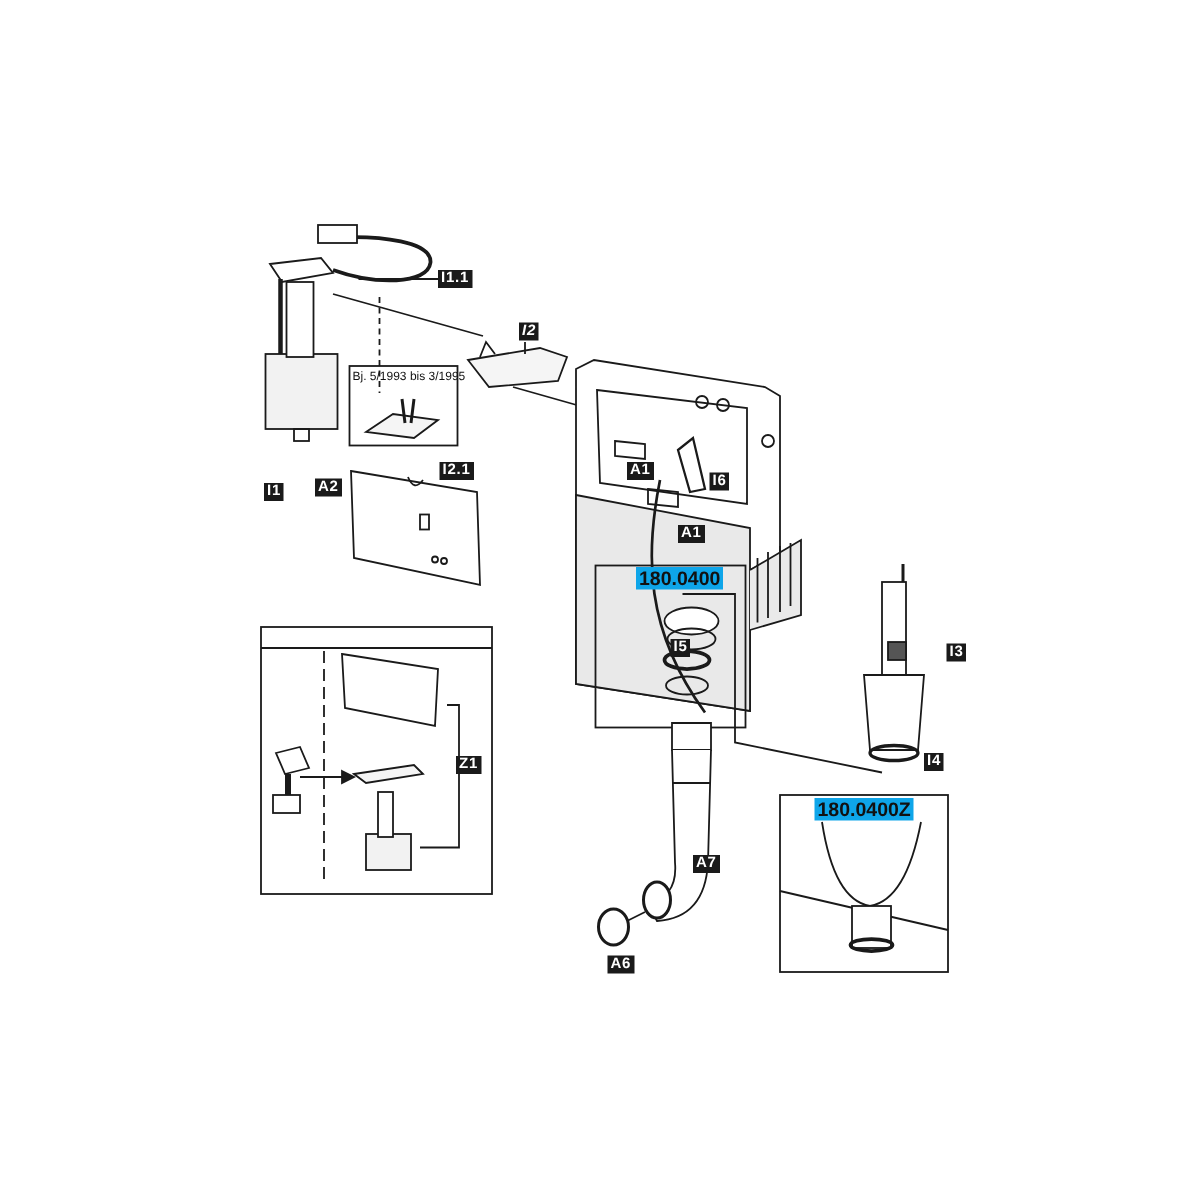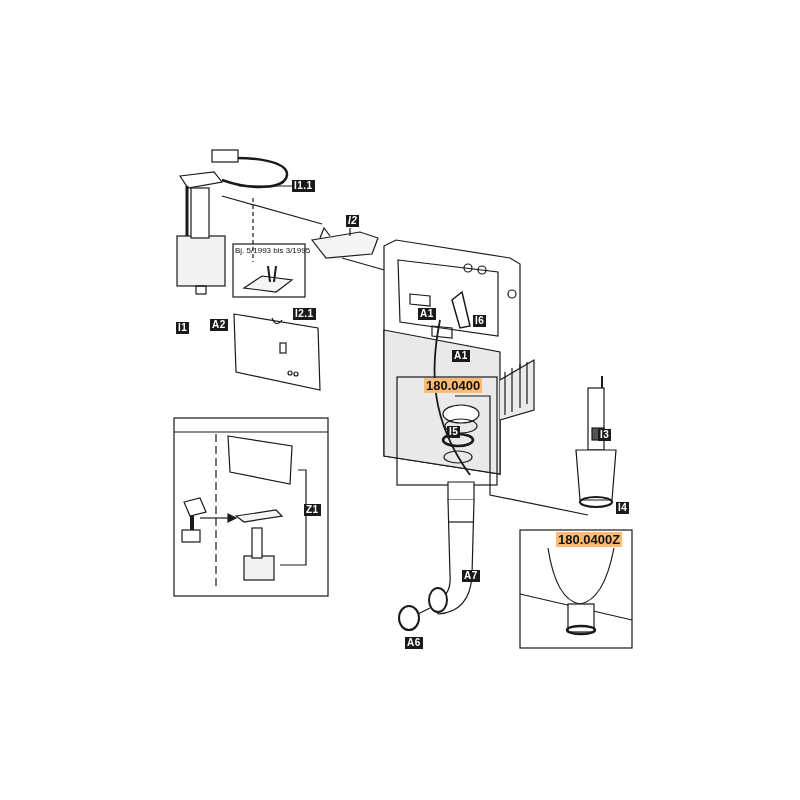--- a/index.html
+++ b/index.html
@@ -3,21 +3,21 @@
 <meta charset="utf-8">
 <style>
   html, body { margin:0; padding:0; background:#ffffff; }
   body { width:800px; height:800px; position:relative; overflow:hidden;
          font-family: "Liberation Sans", sans-serif; }
   #stage { position:absolute; left:0; top:0; width:762px; height:800px; }
   .tag { position:absolute; background:#1a1a1a; color:#fff; font-weight:bold;
          font-size:10px; line-height:12px; padding:0 2px; height:12px;
          font-family: "Liberation Sans", sans-serif; letter-spacing:0.5px; }
   .code { position:absolute; font-weight:bold; font-size:13px; color:#111;
-          font-family: "Liberation Sans", sans-serif; background:#fdba74; padding:0 2px; }
+          font-family: "Liberation Sans", sans-serif; background:#0ea5e9; padding:0 2px; }
   .note { position:absolute; font-size:8px; color:#111;
           font-family: "Liberation Sans", sans-serif; }
   svg { position:absolute; left:0; top:0; }
 </style>
 </head>
 <body>
 
 <div id="stage">
 <svg width="800" height="800" viewBox="0 0 800 800">
   <g fill="none" stroke="#1a1a1a" stroke-width="1.2">
@@ -128,23 +128,23 @@
 
 <span class="tag" style="left:292px;top:180px;">I1.1</span>
 <span class="tag" style="left:346px;top:215px;font-style:italic;">I2</span>
 <span class="tag" style="left:293px;top:263px;margin-top:45px;">I2.1</span>
 <span class="tag" style="left:176px;top:286px;margin-top:36px;">I1</span>
 <span class="tag" style="left:473px;top:296px;margin-top:19px;">I6</span>
 <span class="tag" style="left:418px;top:308px;">A1</span>
 <span class="tag" style="left:452px;top:350px;">A1</span>
 <span class="tag" style="left:210px;top:319px;">A2</span>
 <span class="tag" style="left:415px;top:426px;margin-left:32px;">I5</span>
-<span class="tag" style="left:598px;top:429px;text-align:right;">I3</span>
+<span class="tag" style="left:631px;top:429px;text-align:right;">I3</span>
 <span class="tag" style="left:616px;top:502px;">I4</span>
 <span class="tag" style="left:304px;top:504px;">Z1</span>
 <span class="tag" style="left:462px;top:570px;">A7</span>
 <span class="tag" style="left:405px;top:637px;">A6</span>
 
 <span class="code" style="left:424px;top:378px;">180.0400</span>
-<span class="code" style="left:543px;top:532px;margin-left:13px;">180.0400Z</span>
+<span class="code" style="left:543px;top:532px;">180.0400Z</span>
 
 <span class="note" style="left:235px;top:246px;">Bj. 5/1993 bis 3/1995</span>
 </div>
 
 </body></html>

